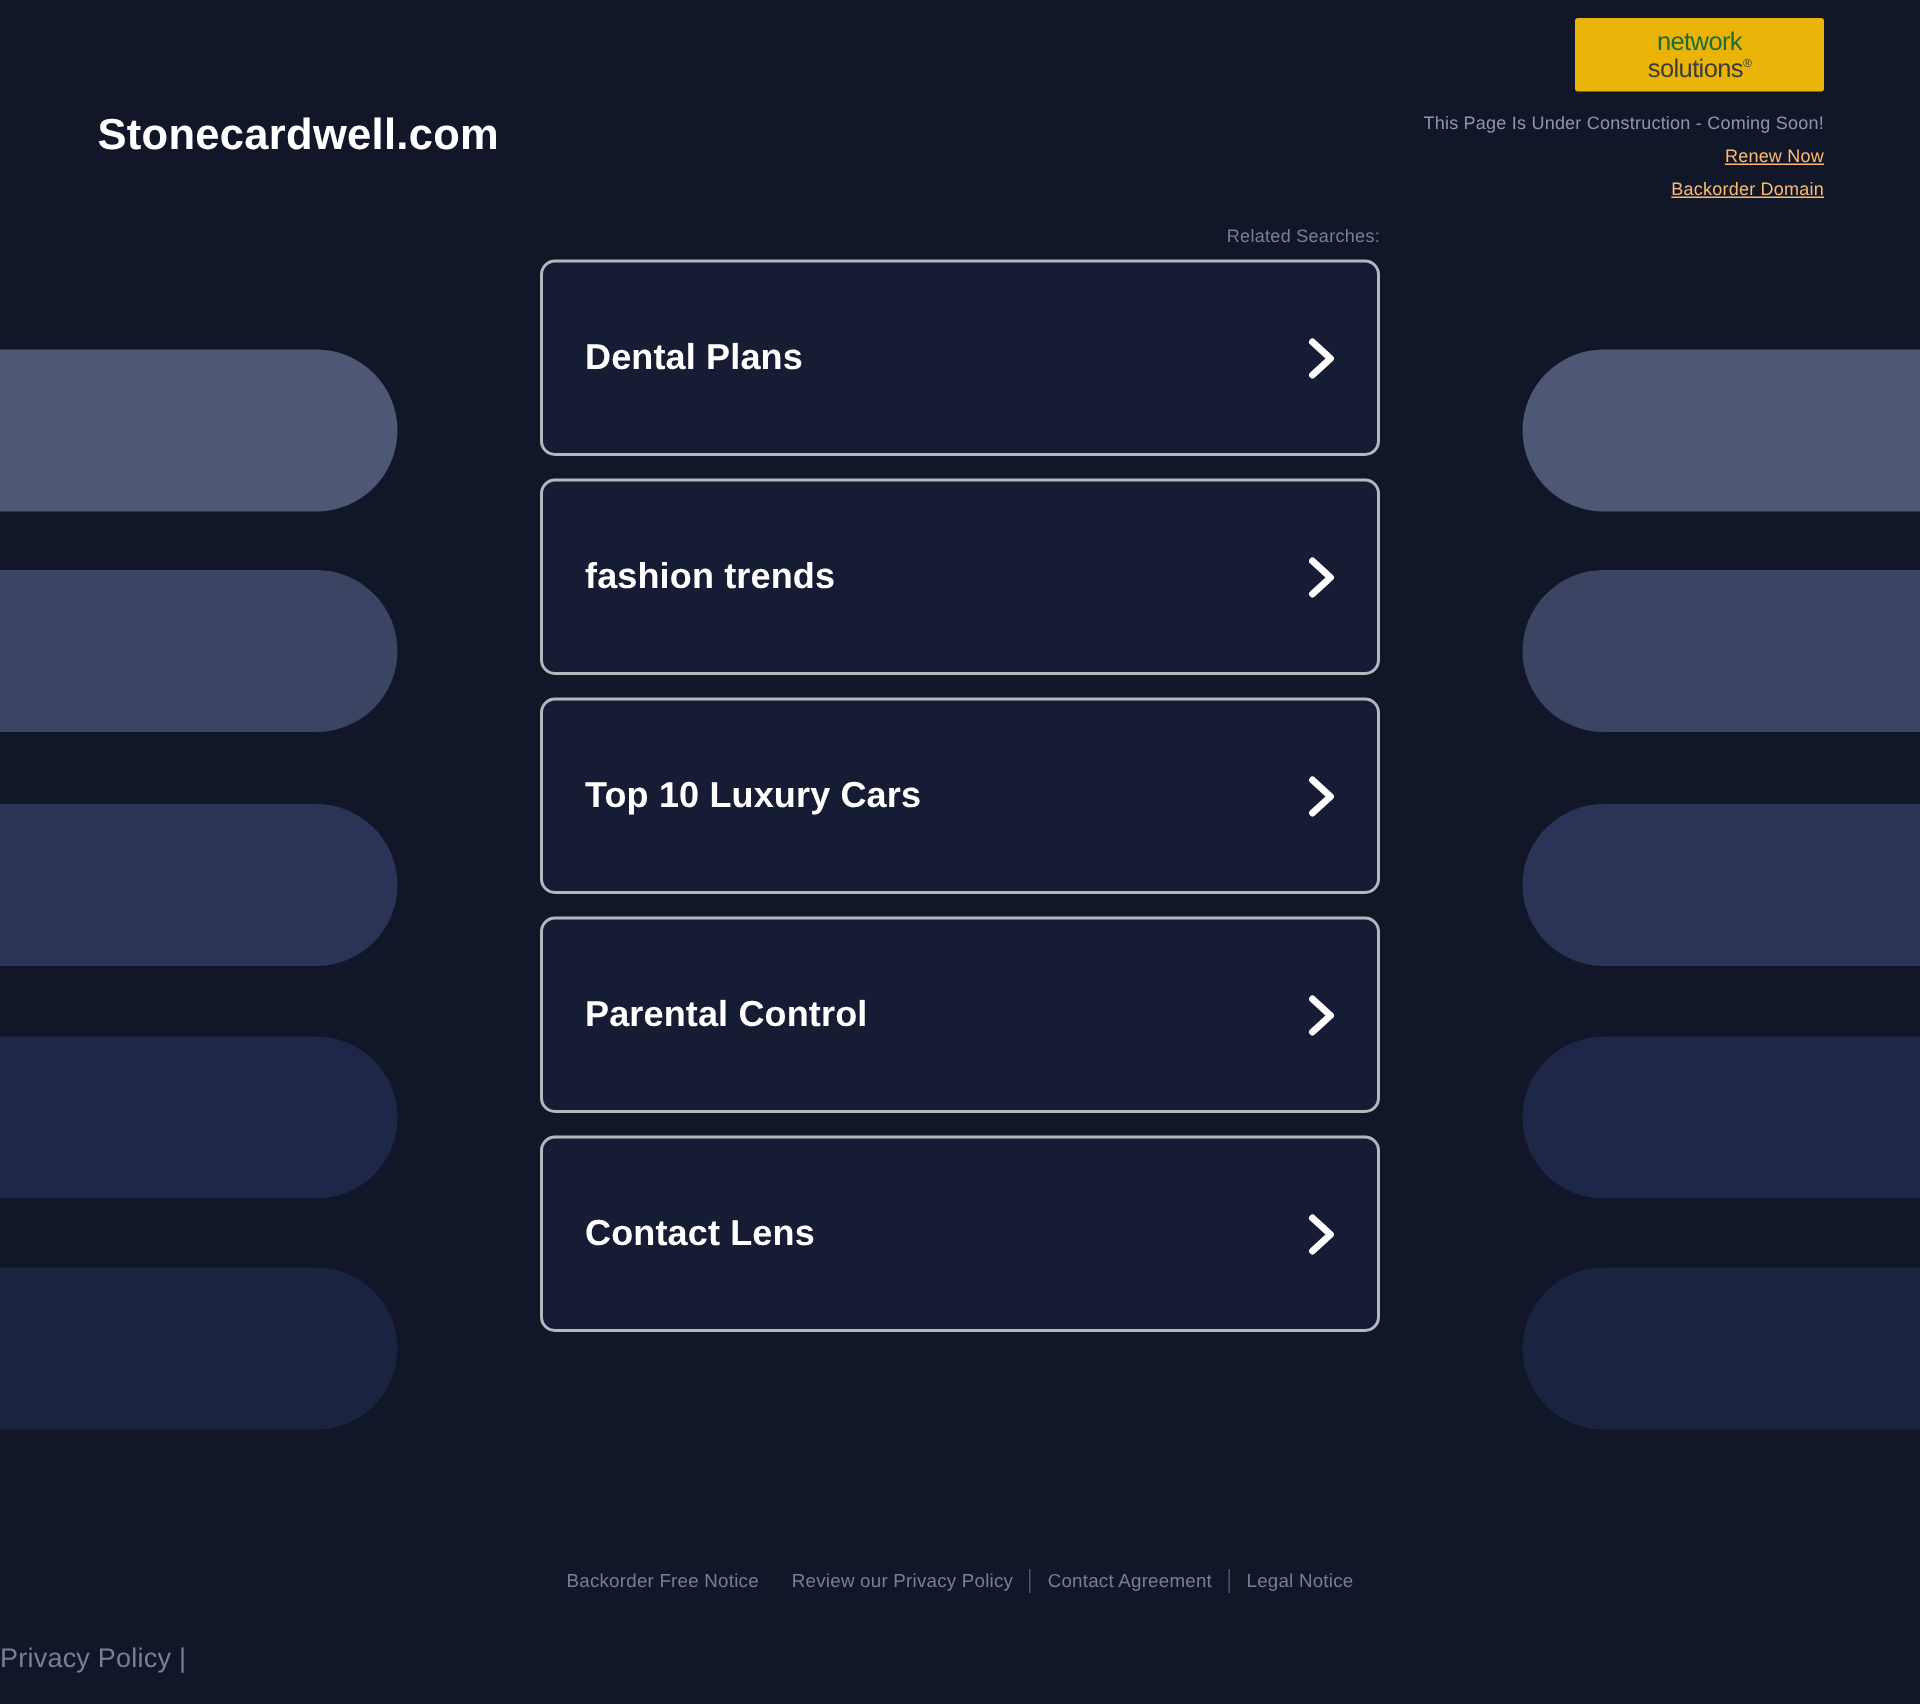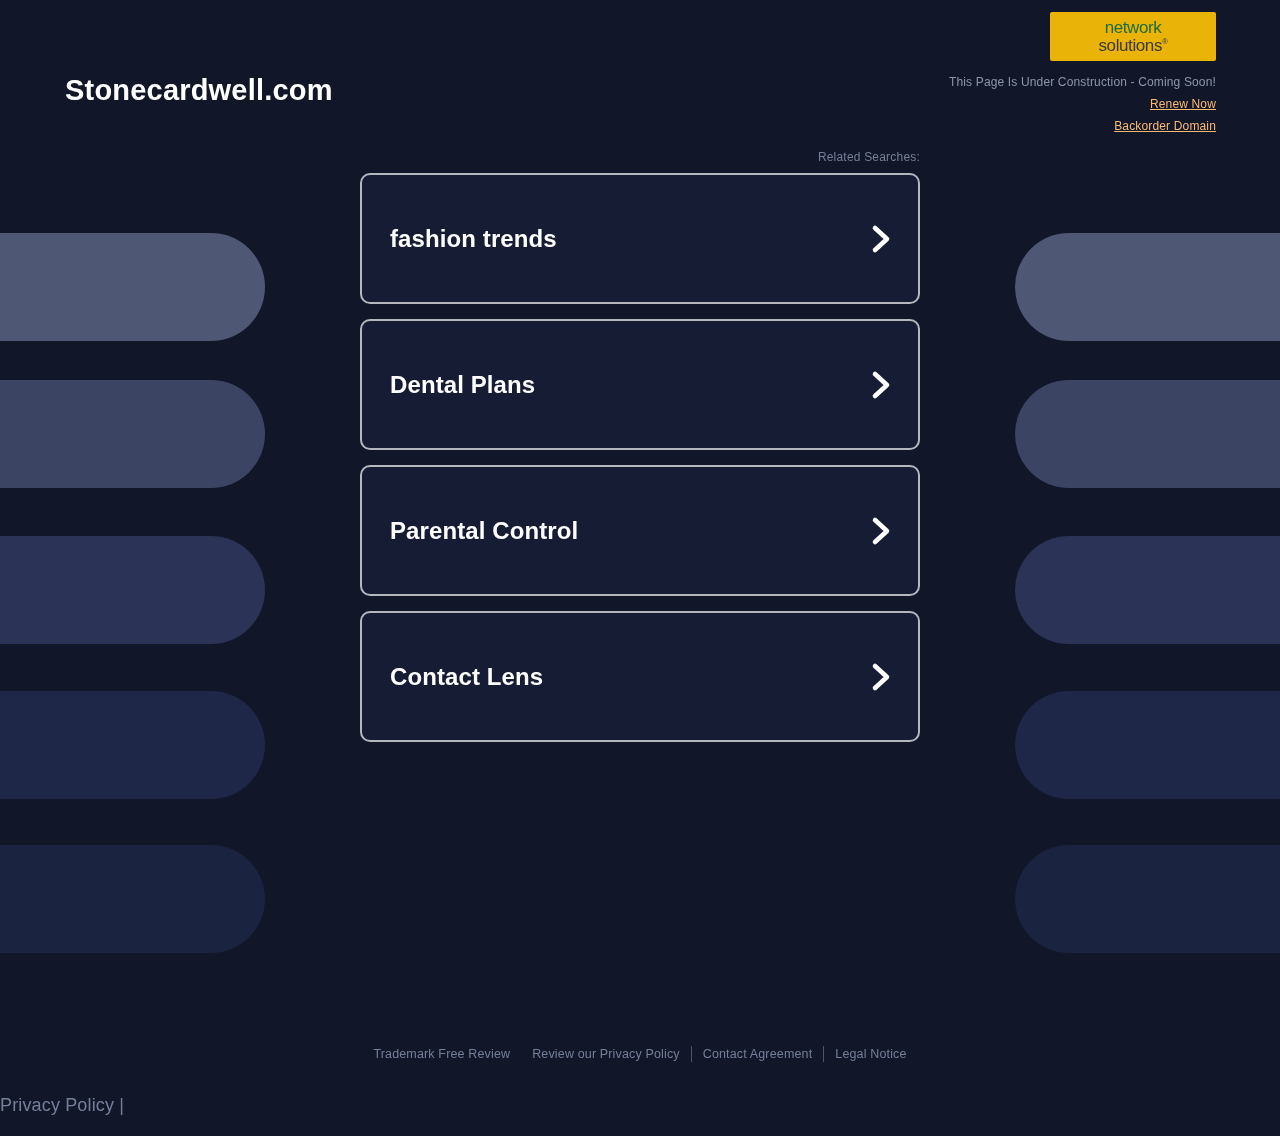--- a/index.html
+++ b/index.html
@@ -237,52 +237,58 @@
 
       <a class="header-link">Backorder Domain</a>
     </div>
   </div>
 
   <div class="main">
 
     <div class="related-label">Related Searches:</div>
 
     <div class="search-card">
+      <span class="card-title">Dental Plans</span>
+      <svg class="chevron" viewBox="0 0 22 30" aria-hidden="true">
+        <path d="M5 4 L17 15 L5 26" fill="none" stroke="#ffffff" stroke-width="4.6" stroke-linecap="round" stroke-linejoin="round"></path>
+      </svg>
+    </div>
+
+    <div class="search-card">
       <span class="card-title">fashion trends</span>
       <svg class="chevron" viewBox="0 0 22 30" aria-hidden="true">
         <path d="M5 4 L17 15 L5 26" fill="none" stroke="#ffffff" stroke-width="4.6" stroke-linecap="round" stroke-linejoin="round"></path>
       </svg>
     </div>
 
     <div class="search-card">
-      <span class="card-title">Dental Plans</span>
-      <svg class="chevron" viewBox="0 0 22 30" aria-hidden="true">
-        <path d="M5 4 L17 15 L5 26" fill="none" stroke="#ffffff" stroke-width="4.6" stroke-linecap="round" stroke-linejoin="round"></path>
-      </svg>
-    </div>
-
+      <span class="card-title">Top 10 Luxury Cars</span>
+      <svg class="chevron" viewBox="0 0 22 30" aria-hidden="true">
+        <path d="M5 4 L17 15 L5 26" fill="none" stroke="#ffffff" stroke-width="4.6" stroke-linecap="round" stroke-linejoin="round"></path>
+      </svg>
+    </div>
 
     <div class="search-card">
       <span class="card-title">Parental Control</span>
       <svg class="chevron" viewBox="0 0 22 30" aria-hidden="true">
         <path d="M5 4 L17 15 L5 26" fill="none" stroke="#ffffff" stroke-width="4.6" stroke-linecap="round" stroke-linejoin="round"></path>
       </svg>
     </div>
 
     <div class="search-card">
       <span class="card-title">Contact Lens</span>
       <svg class="chevron" viewBox="0 0 22 30" aria-hidden="true">
         <path d="M5 4 L17 15 L5 26" fill="none" stroke="#ffffff" stroke-width="4.6" stroke-linecap="round" stroke-linejoin="round"></path>
       </svg>
     </div>
   </div>
 
   <div class="footer">
     <div class="footer-links">
-      <a>Trademark Free Review</a>
+      <a>Backorder Free Notice</a>
       <a>Review our Privacy Policy</a>
       <span class="footer-divider"></span>
       <a>Contact Agreement</a>
       <span class="footer-divider"></span>
       <a>Legal Notice</a>
     </div>
     <div class="footer-bottom">
       <a>Privacy Policy |</a>
     </div>
   </div>

